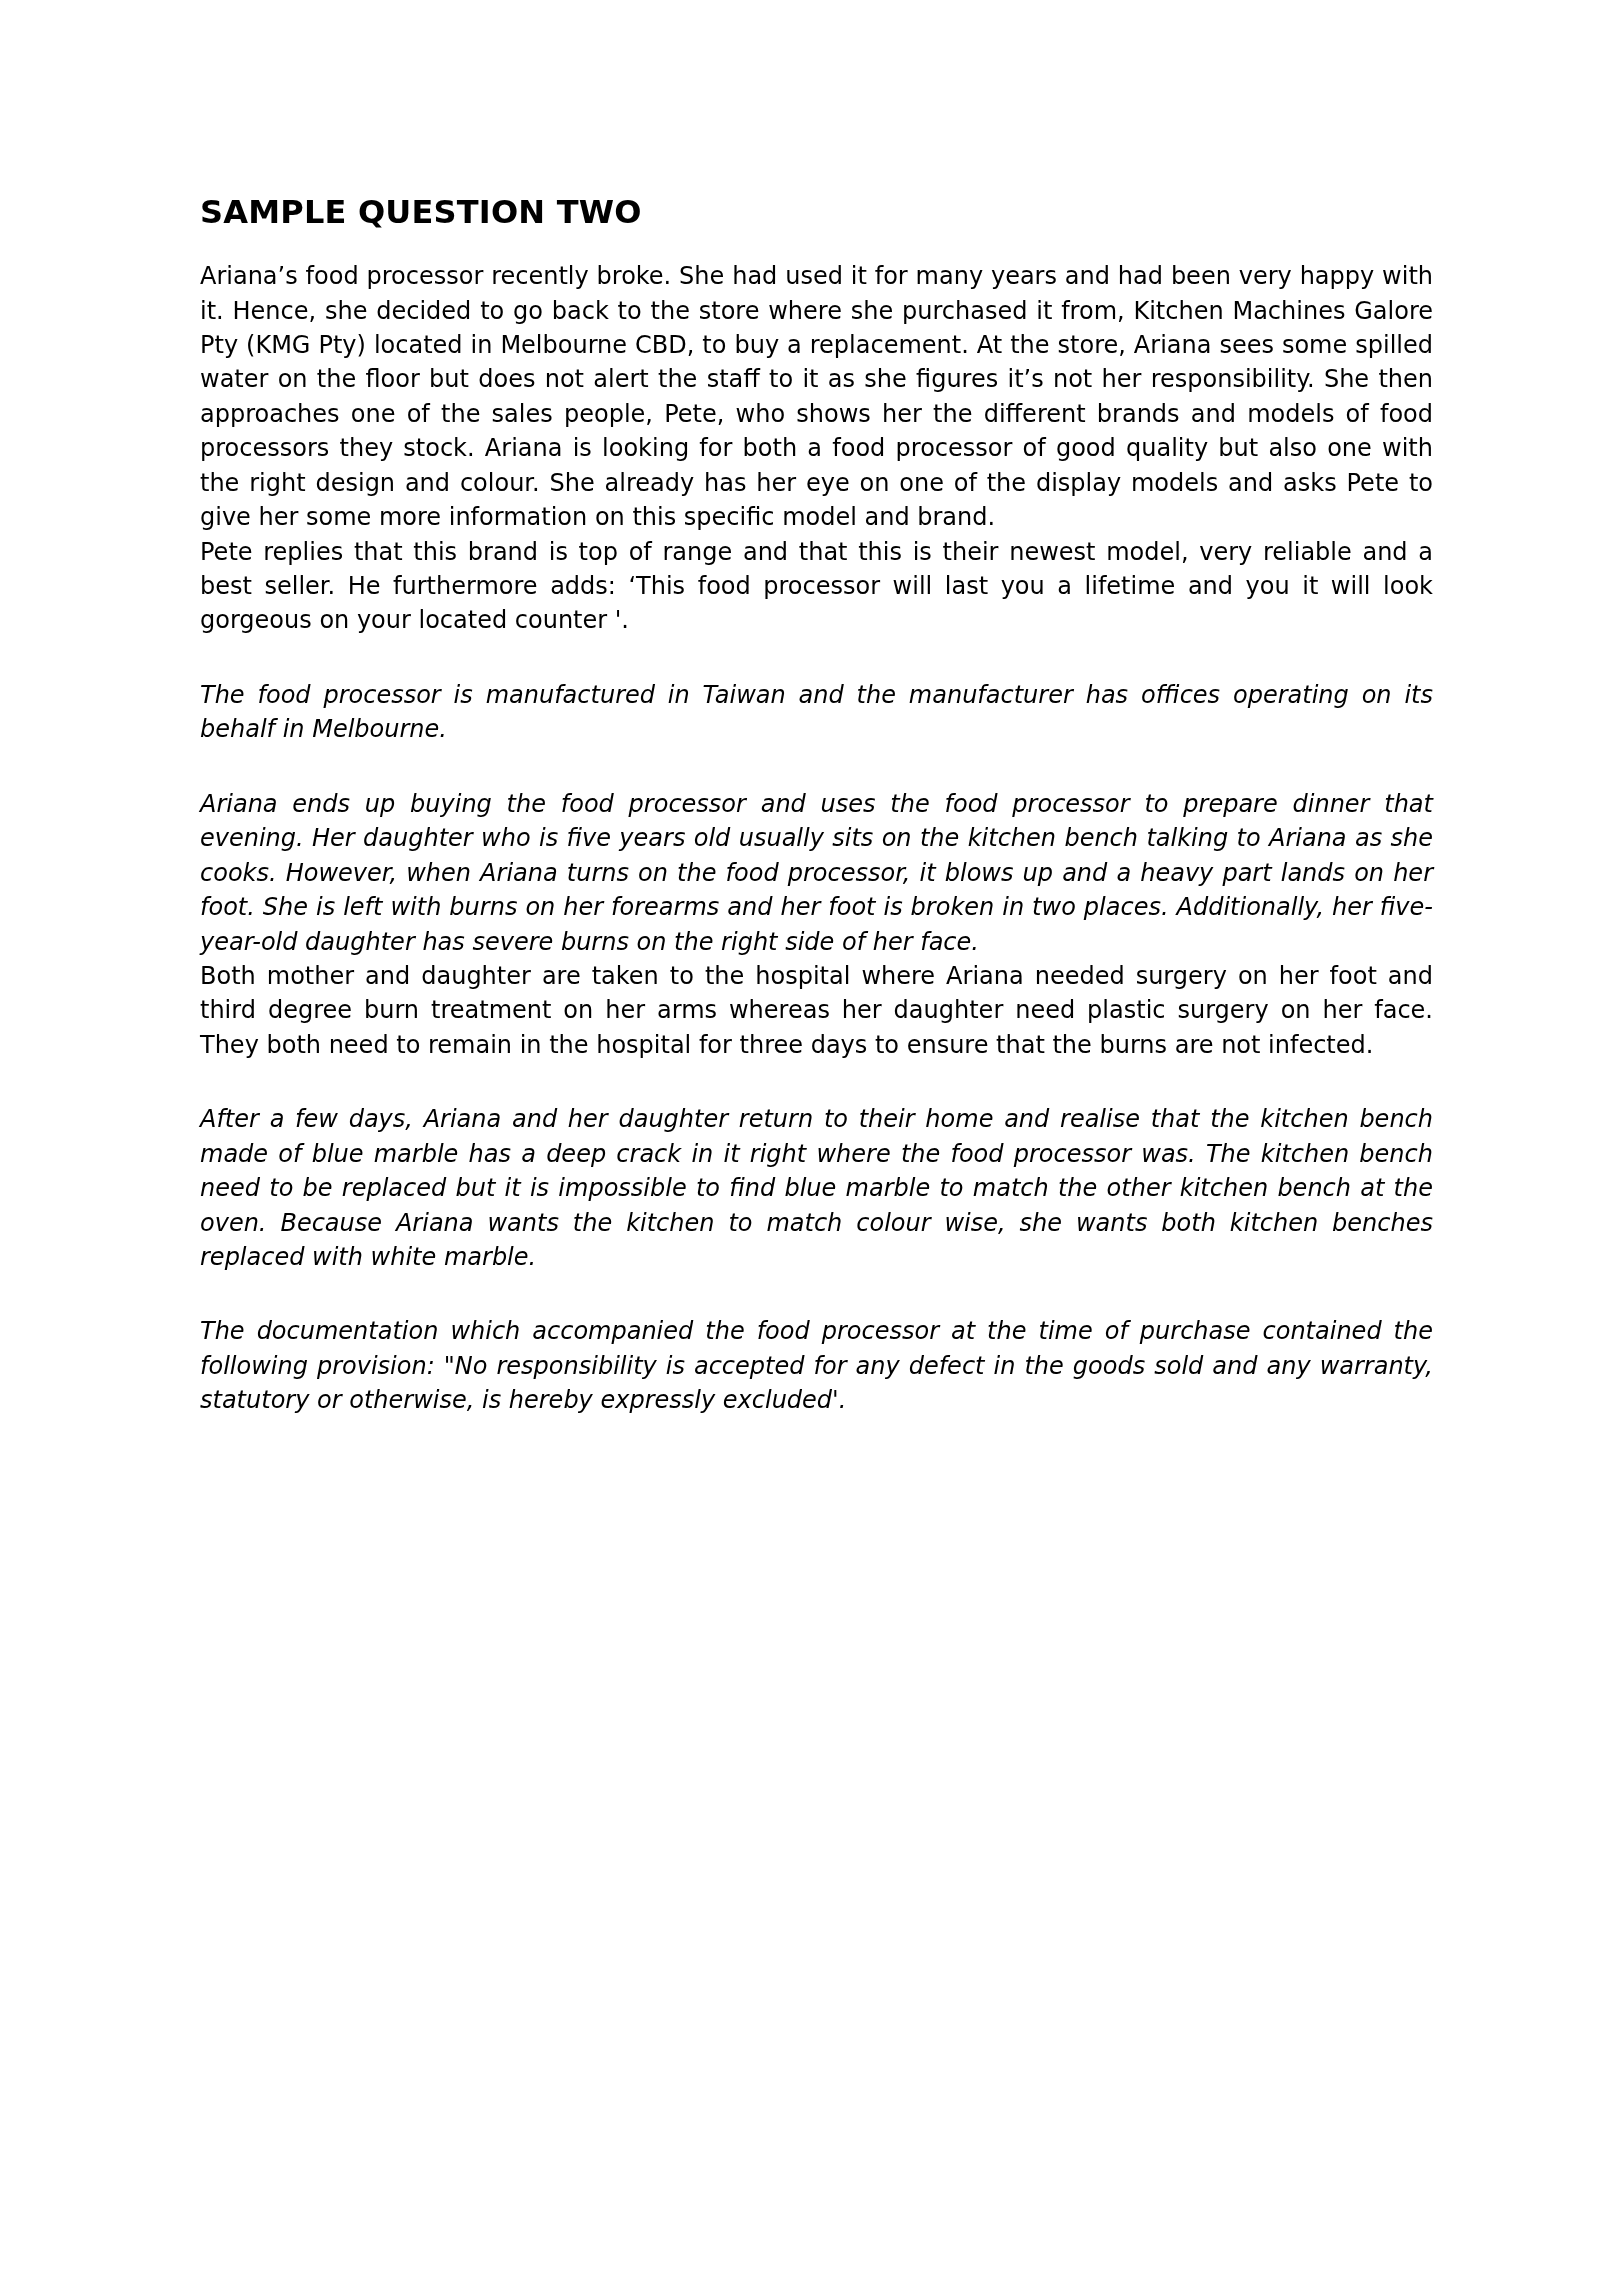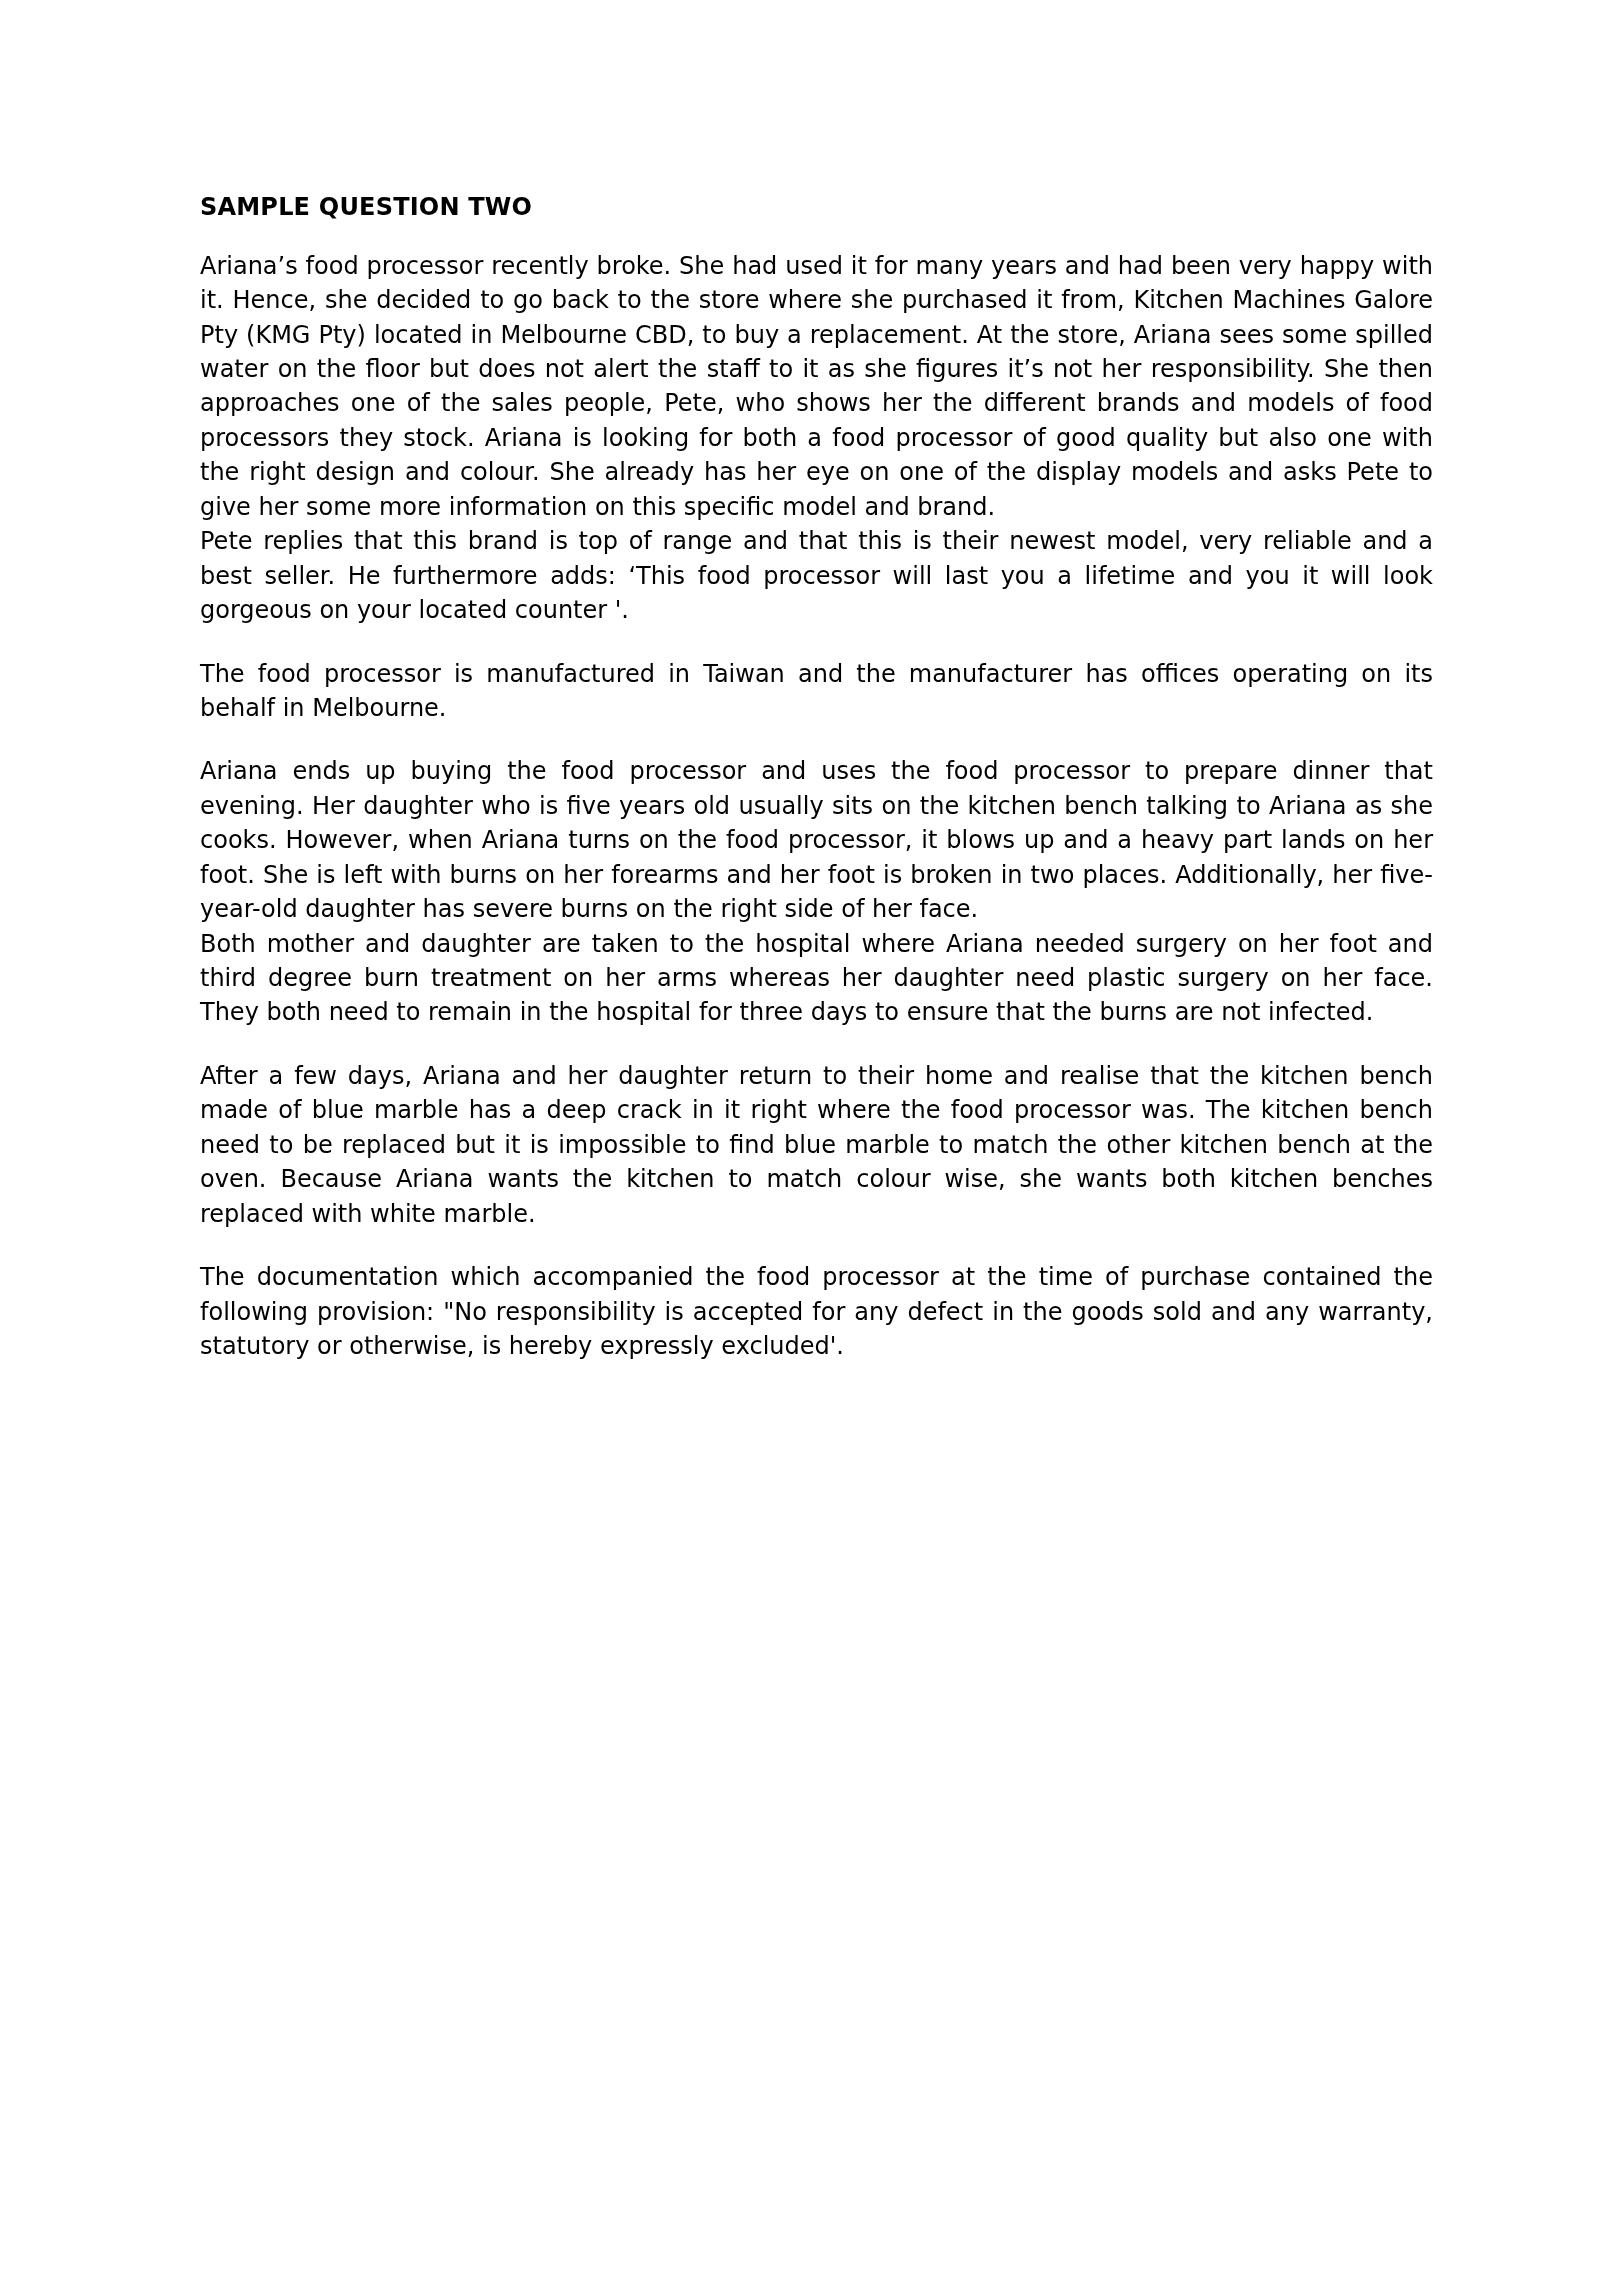--- a/index.html
+++ b/index.html
@@ -20,21 +20,21 @@
     box-sizing: border-box;
     overflow: hidden;
   }
   .content {
     position: absolute;
     left: 200px;
     top: 192px;
     width: 1233px;
   }
   .doc-title {
-    font-size: 24px;
+    font-size: 32px;
     font-weight: bold;
     line-height: 1.30;
     letter-spacing: 0.2px;
     margin: 0 0 25.5px 0;
     text-align: left;
   }
   p.para {
     font-size: 24px;
     line-height: 1.435;
     margin: 0;
@@ -42,21 +42,22 @@
     text-justify: inter-word;
     hyphens: none;
     -webkit-hyphens: none;
   }
   
   p.tight {
     margin-top: 0;
   }
   
   p.gap {
-    margin-top: 29px;
+    margin-top: 40px;
+    font-style: italic;
   }
 </style>
 </head>
 <body>
 
 <div class="page">
   <div class="content">
 
     <h1 class="doc-title">SAMPLE QUESTION TWO</h1>
 

